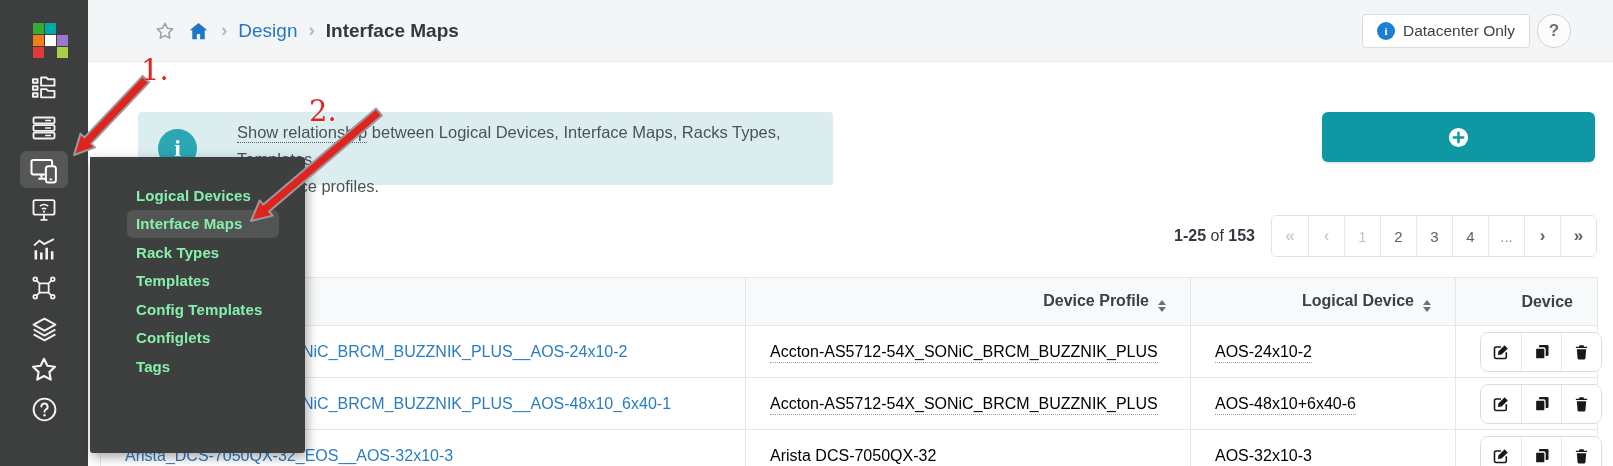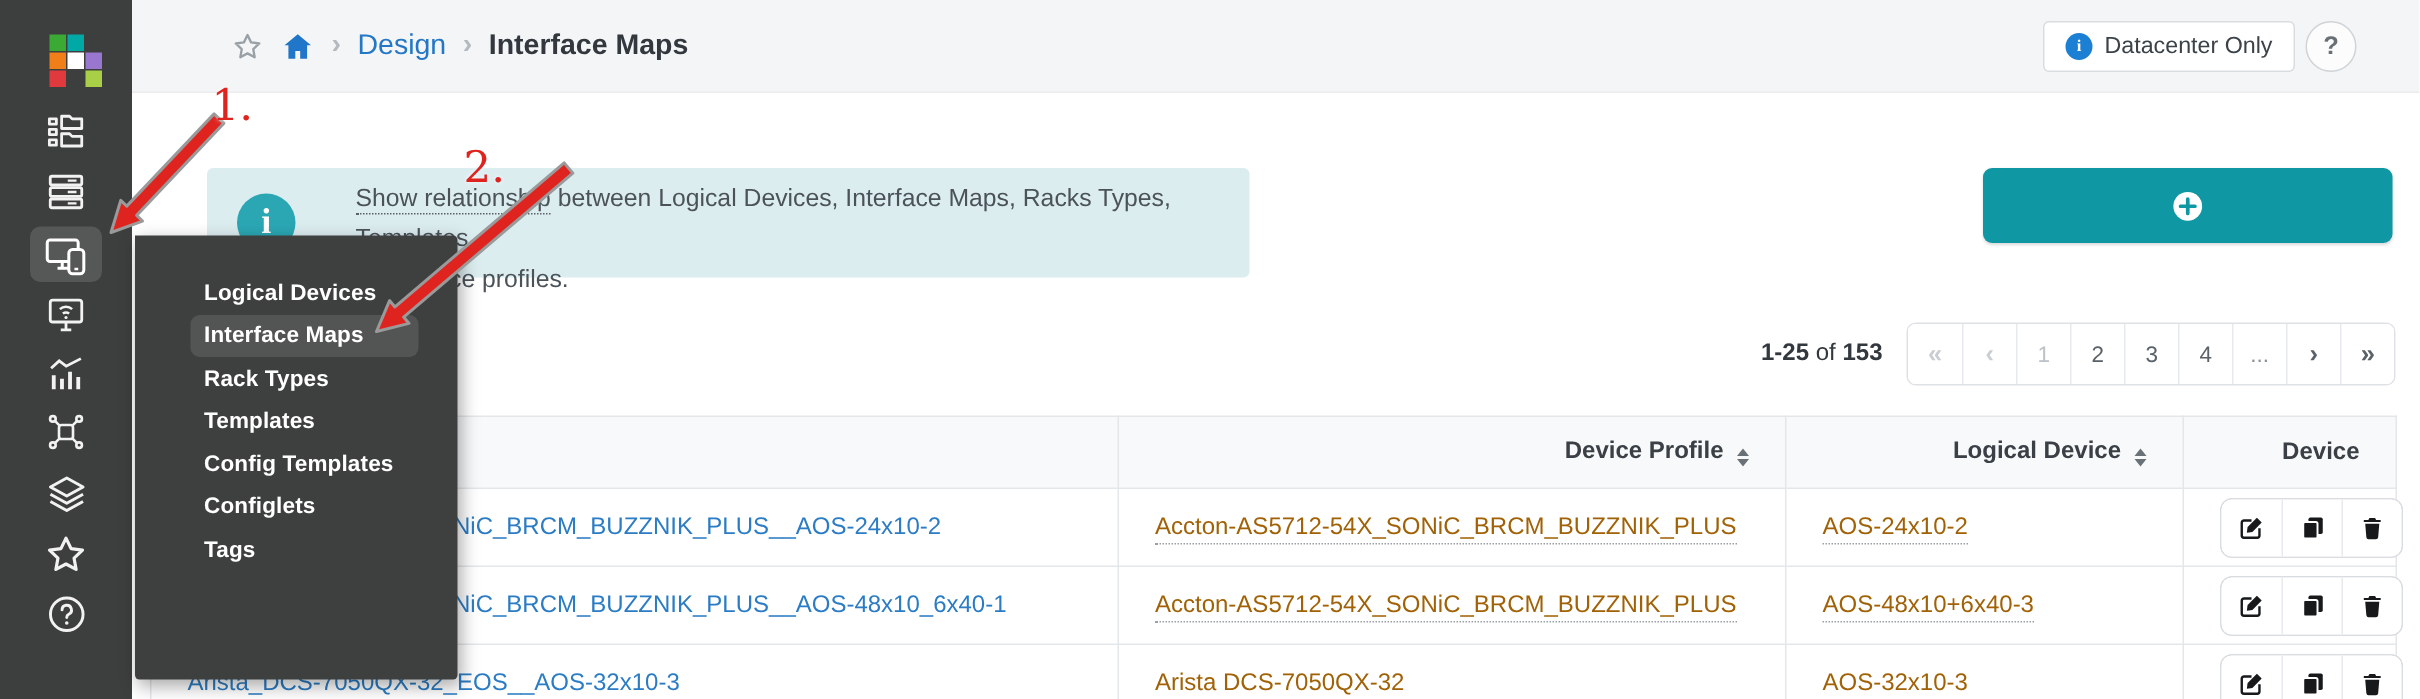--- a/index.html
+++ b/index.html
@@ -54,21 +54,21 @@
   .side-icon svg { display:block; }
 
   
   .flyout {
     position:absolute; left:90px; top:157px; width:215px; height:296px;
     background:#3e4040; z-index:6; box-shadow:2px 4px 12px rgba(0,0,0,.35);
     padding-top:24px; border-radius:0 3px 3px 3px;
   }
   .flyout-item {
     margin:0 26px 0 37px; height:28.5px; display:flex; align-items:center;
-    padding:0 9px; border-radius:6px; color:#ffffff; font-size:15px; font-weight:700;
+    padding:0 9px; border-radius:6px; color:#86efac; font-size:15px; font-weight:700;
     letter-spacing:.1px; cursor:pointer;
   }
   .flyout-item.active { background:#535454; }
 
   
   .banner {
     position:absolute; left:138px; top:112px; width:695px; height:73px;
     background:#dcedf0; border-radius:4px; z-index:2;
   }
   .banner-icon {
@@ -107,21 +107,21 @@
   
   .dtable { position:absolute; left:100px; top:277px; width:1497px; border-collapse:collapse; z-index:1; table-layout:fixed; }
   .dtable th, .dtable td { border:1px solid #e4e7ea; padding:0 24px; text-align:left; }
   .dtable th { height:48px; background:#f8f9fa; font-size:16px; font-weight:700; color:#3a4046;text-align:right; }
   .dtable td { height:52px; background:#fff; font-size:16px; }
   .col-name { width:645px; }
   .col-dp { width:445px; }
   .col-ld { width:265px; }
   .col-act { width:142px; }
   .cell-link { color:#2b7cc4; text-decoration:none; white-space:nowrap; }
-  .muted { color:#a16207; border-bottom:1px dotted #9aa0a5; padding-bottom:2px; white-space:nowrap; }
+  .muted { color:#000000; border-bottom:1px dotted #9aa0a5; padding-bottom:2px; white-space:nowrap; }
   .muted.nou { border-bottom:none; }
   .sort { display:inline-flex; flex-direction:column; gap:2px; margin-left:9px; vertical-align:1px; }
   .sort i { width:0; height:0; border-left:4px solid transparent; border-right:4px solid transparent; }
   .sort .up { border-bottom:5px solid #6a7177; }
   .sort .down { border-top:5px solid #6a7177; }
   .act-group { display:inline-flex; border:1px solid #d9dde1; border-radius:8px; overflow:hidden; background:#fff; }
   .act-btn {
     width:40px; height:38px; display:flex; align-items:center; justify-content:center;
     background:#fff; border:none; border-left:1px solid #e7eaec; cursor:pointer;
   }
@@ -242,21 +242,21 @@
                 <path d="M6 .8h4l.8 1.5H14v1.5H2V2.3h3.2z" fill="#17191b"></path>
                 <path d="M3 5h10l-.8 9.6a1.6 1.6 0 0 1-1.6 1.4H5.4a1.6 1.6 0 0 1-1.6-1.4z" fill="#17191b"></path>
               </svg>
             </button>
         </span>
       </td>
     </tr>
     <tr>
       <td><a class="cell-link" href="#">Accton-AS5712-54X_SONiC_BRCM_BUZZNIK_PLUS__AOS-48x10_6x40-1</a></td>
       <td><span class="muted">Accton-AS5712-54X_SONiC_BRCM_BUZZNIK_PLUS</span></td>
-      <td><span class="muted">AOS-48x10+6x40-3</span></td>
+      <td><span class="muted">AOS-48x10+6x40-6</span></td>
       <td>
         <span class="act-group">
           <button class="act-btn">
               <svg width="16" height="16" viewBox="0 0 16 16">
                 <path d="M13.3 8.2v4.8a1.5 1.5 0 0 1-1.5 1.5H3a1.5 1.5 0 0 1-1.5-1.5V4.5A1.5 1.5 0 0 1 3 3h5" fill="none" stroke="#17191b" stroke-width="1.6"></path>
                 <path d="M11.6 1.2l3.2 3.2-6.2 6.2-3.7.5.5-3.7z" fill="#17191b"></path>
               </svg>
             </button>
           <button class="act-btn">
               <svg width="16" height="16" viewBox="0 0 16 16">

